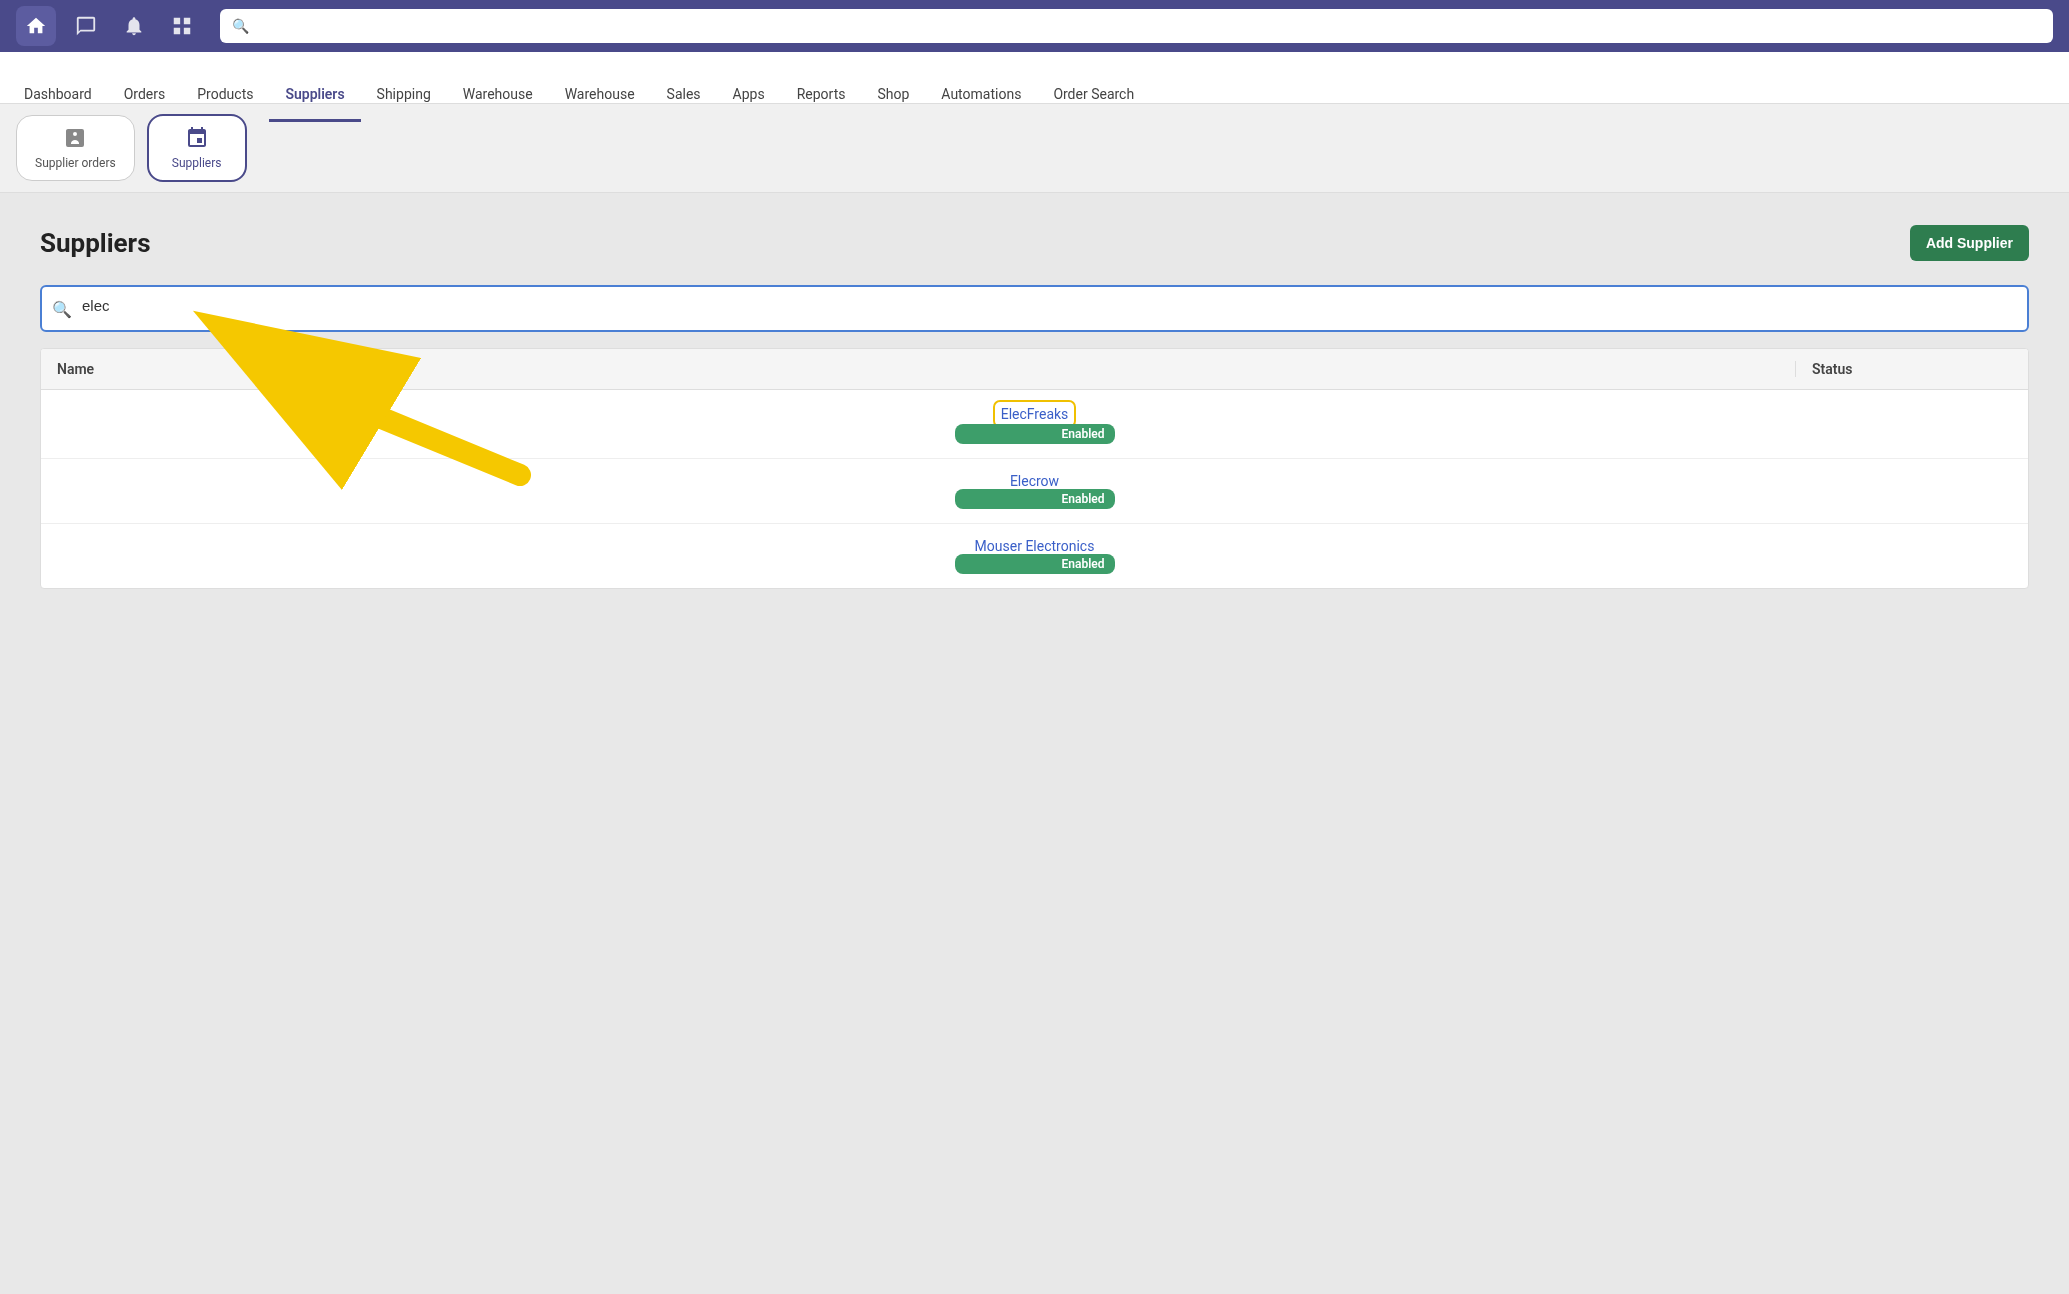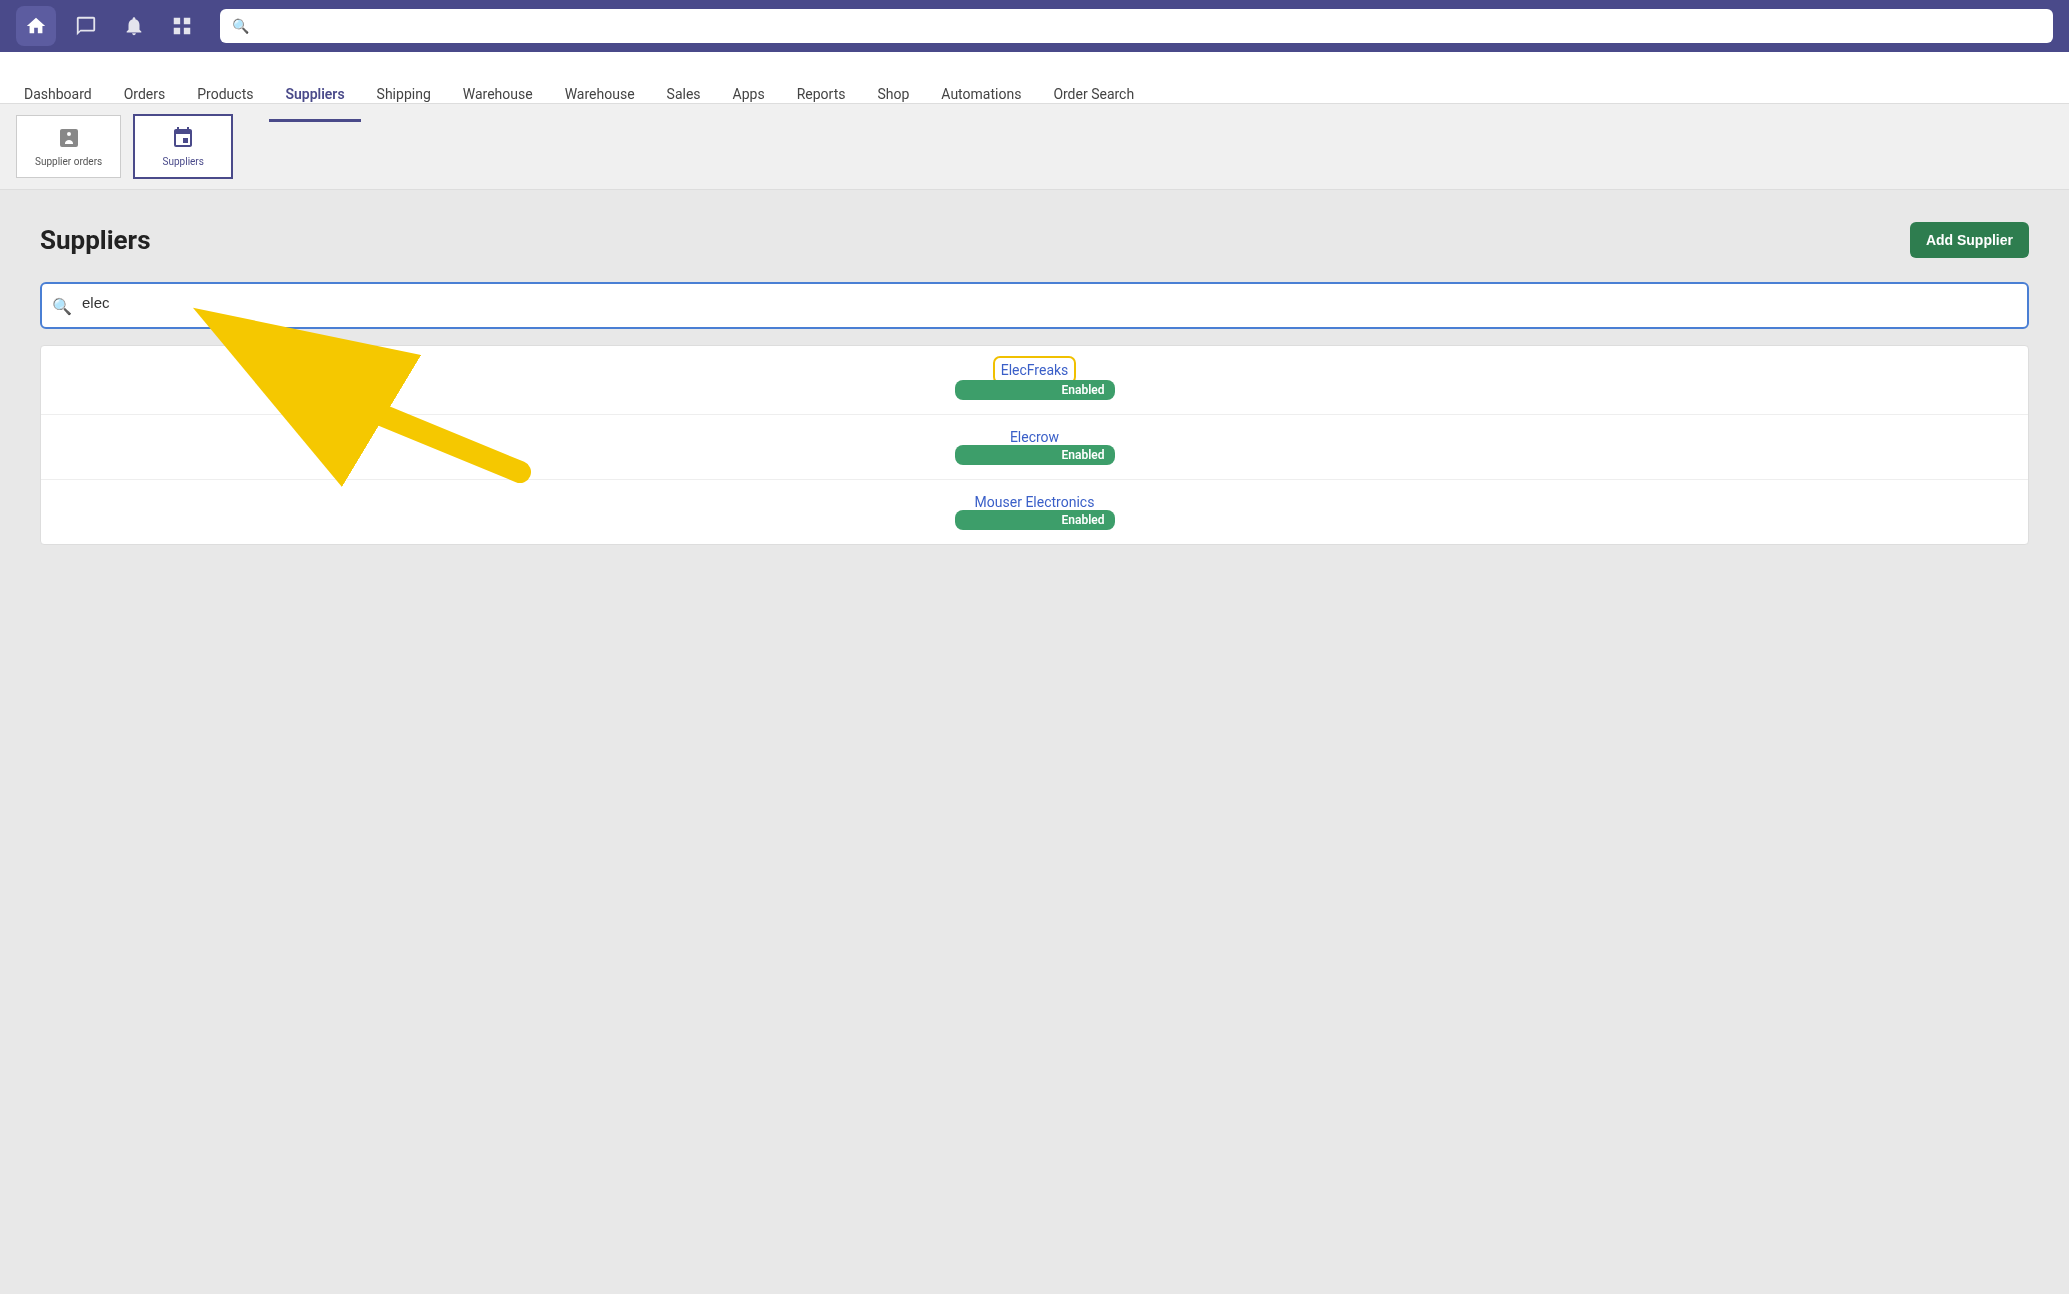--- a/index.html
+++ b/index.html
@@ -77,28 +77,28 @@
       background: #f0f0f0;
       display: flex;
       align-items: center;
       padding: 10px 16px;
       gap: 12px;
       border-bottom: 1px solid #ddd;
     }
     .subnav-item {
       background: white;
       border: 1px solid #ccc;
-      border-radius: 0;
+      border-radius: 16px;
       padding: 10px 18px;
       display: flex;
       flex-direction: column;
       align-items: center;
       gap: 6px;
       cursor: pointer;
-      font-size: 10px;
+      font-size: 12px;
       color: #555;
       min-width: 100px;
     }
     .subnav-item.active {
       border: 2px solid #4a4a8a;
       background: white;
       color: #4a4a8a;
     }
     .subnav-item svg { width: 24px; height: 24px; }
 
@@ -276,20 +276,25 @@
   </div>
 
   <div style="position: relative;">
 
     <div class="search-wrapper">
       <span class="s-icon">🔍</span>
       <input class="suppliers-search" type="text" value="elec" style="">
     </div>
 
     <div class="table-container">
+      <div class="table-header">
+        <span class="col-name">Name</span>
+        <div class="col-divider"></div>
+        <span class="col-status">Status</span>
+      </div>
 
       <div class="table-row" id="row-0">
         <span class="supplier-name highlighted">ElecFreaks</span>
         <span class="status-badge">Enabled</span>
       </div>
       <div class="table-row" id="row-1">
         <span class="supplier-name">Elecrow</span>
         <span class="status-badge">Enabled</span>
       </div>
       <div class="table-row" id="row-2">

